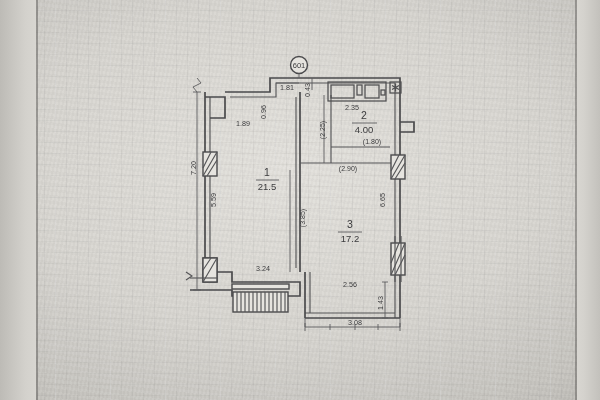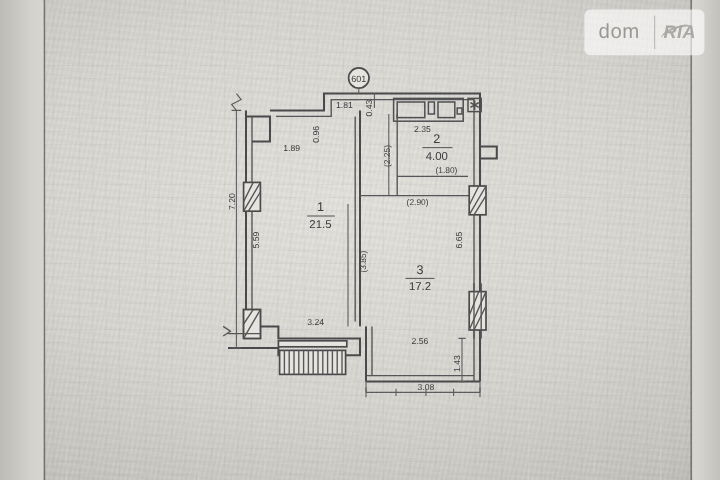--- a/index.html
+++ b/index.html
@@ -125,28 +125,20 @@
 
 <div id="stage">
 
   <div id="paper"></div>
   <div id="grain"></div>
   <div class="edge-shade left"></div>
   <div class="edge-shade right"></div>
   <div class="edge-line left"></div>
   <div class="edge-line right"></div>
 
-  <div id="watermark">
-    <div class="wm-dom">dom</div>
-    <div class="wm-div"></div>
-    <div class="wm-ria">
-      <span class="swoosh"></span>
-      <span>RIA</span>
-    </div>
-  </div>
 
   <svg id="plan" viewBox="0 0 600 400">
 
     <g>
 
       <path class="wall" d="M 205 92 L 205 272"></path>
       <path class="wall-thin" d="M 210 97 L 210 268"></path>
 
       <path class="wall" d="M 205 97 L 225 97 L 225 118 L 210 118"></path>
       <path class="wall" d="M 225 92 L 270 92 L 270 78 L 330 78"></path>

